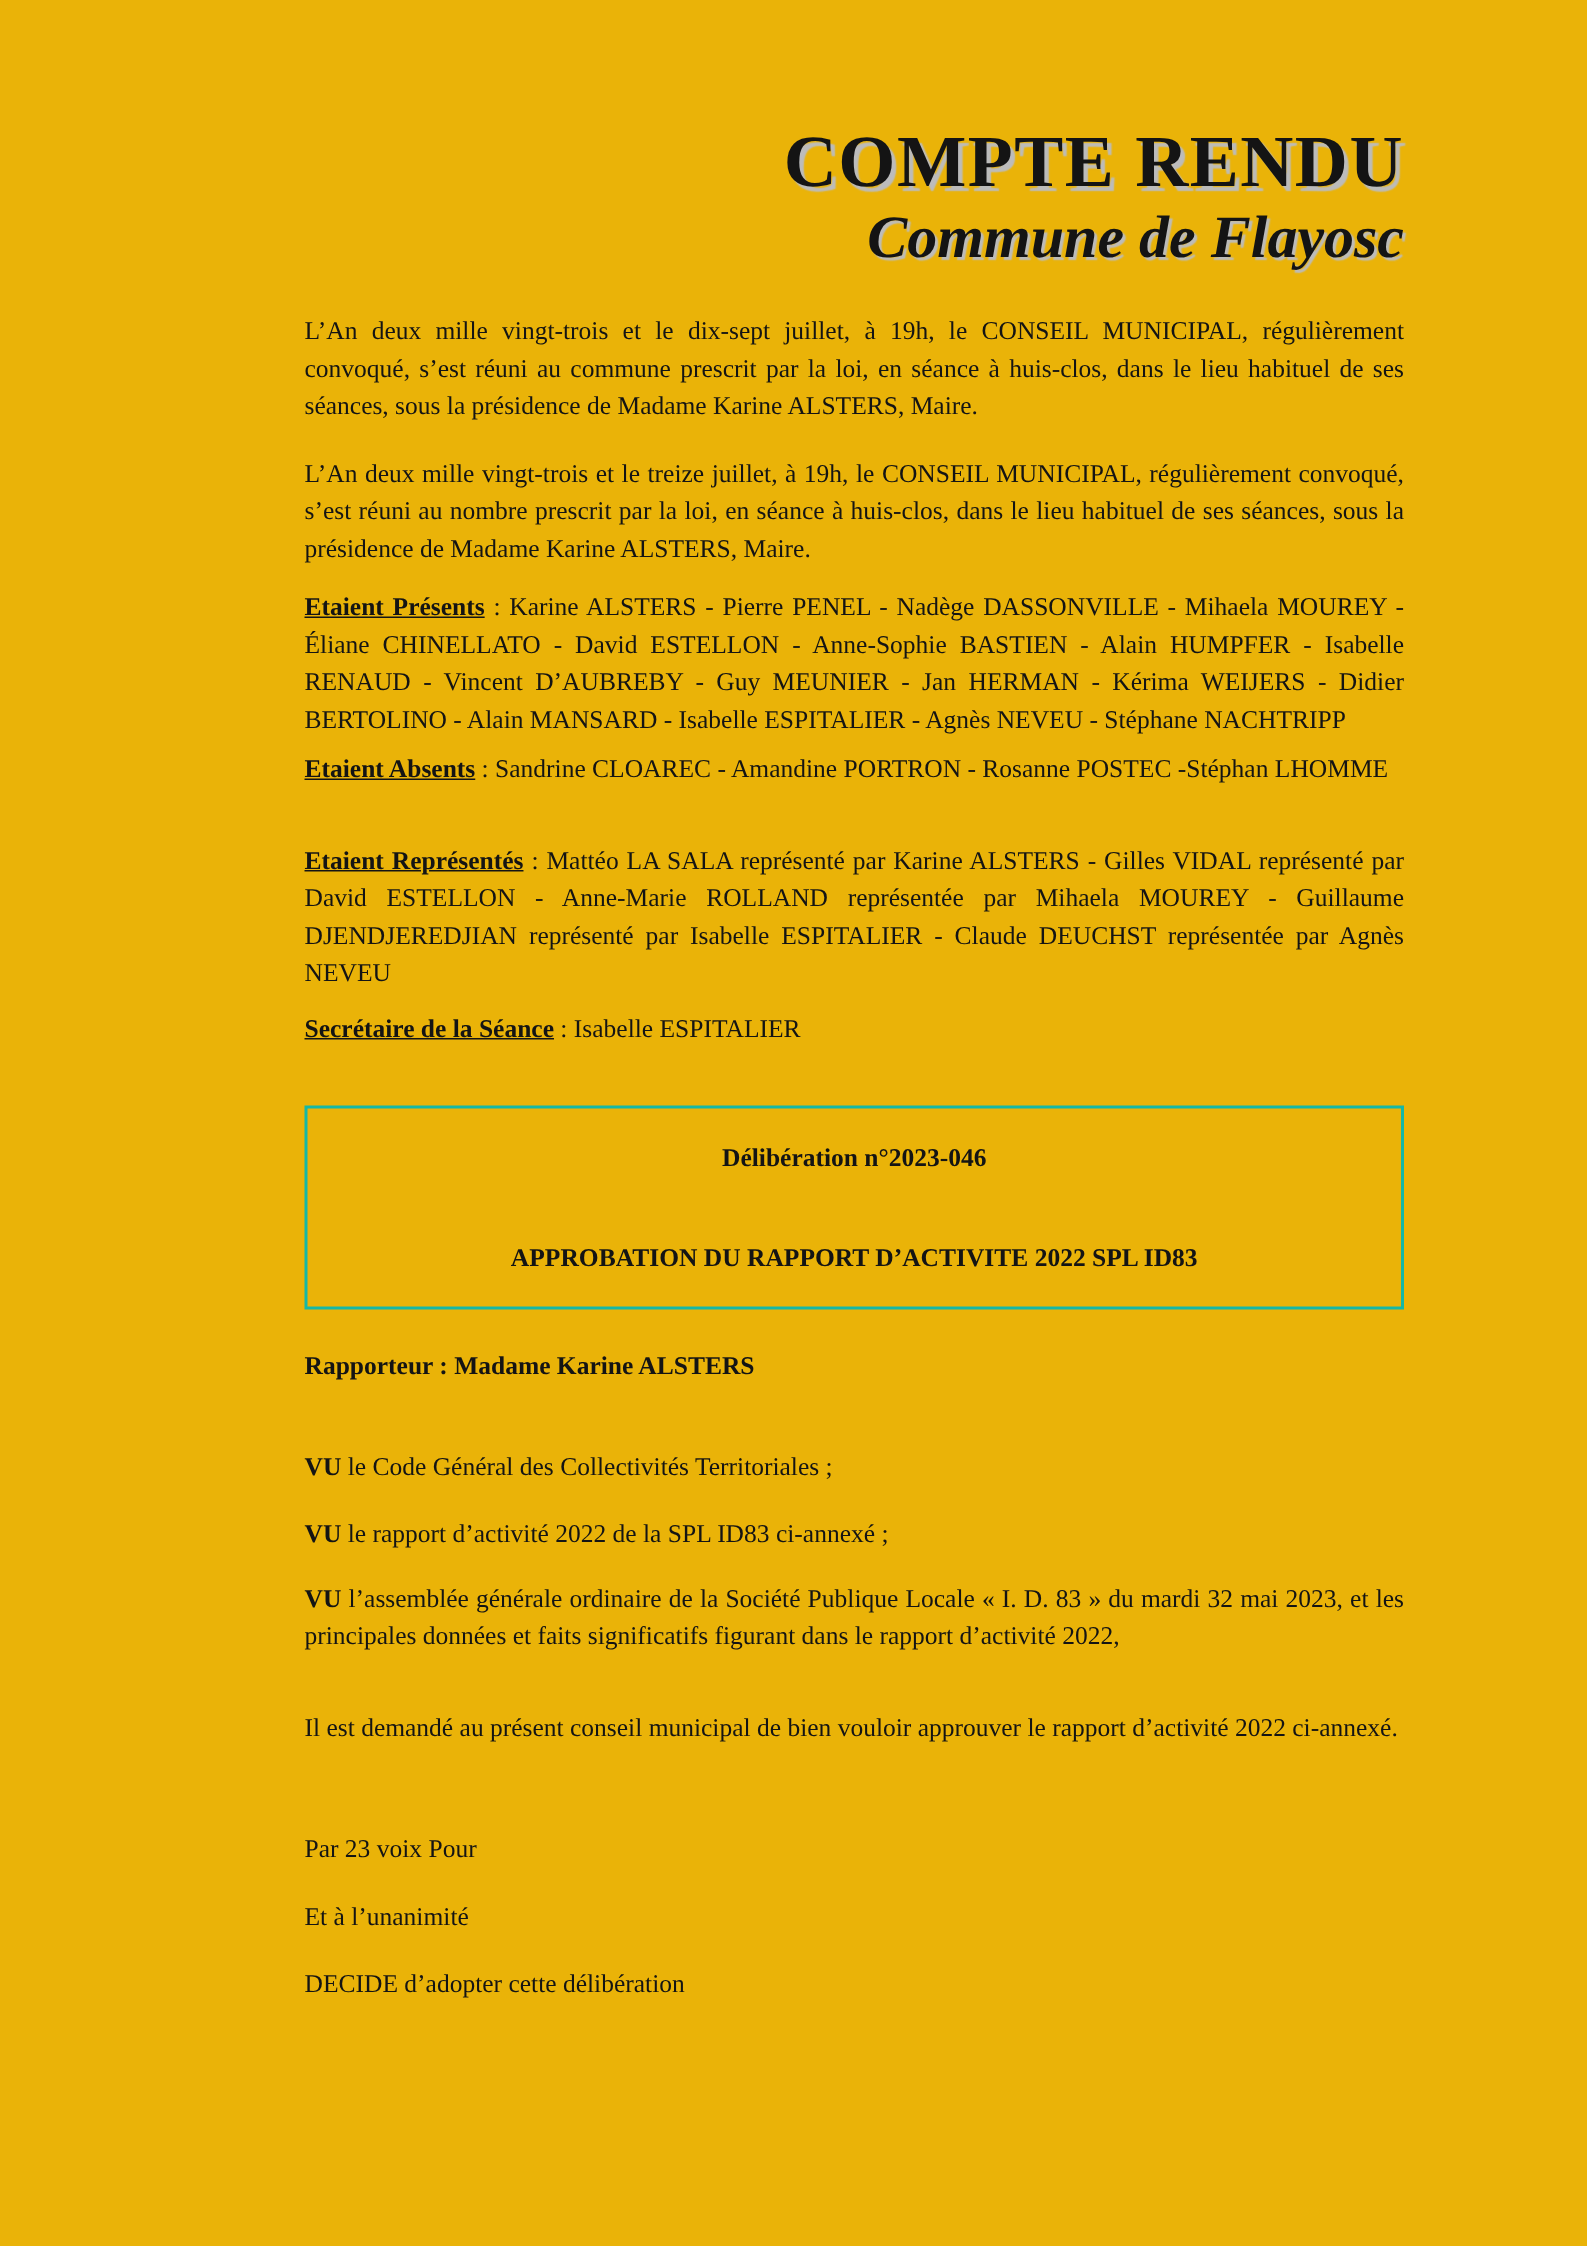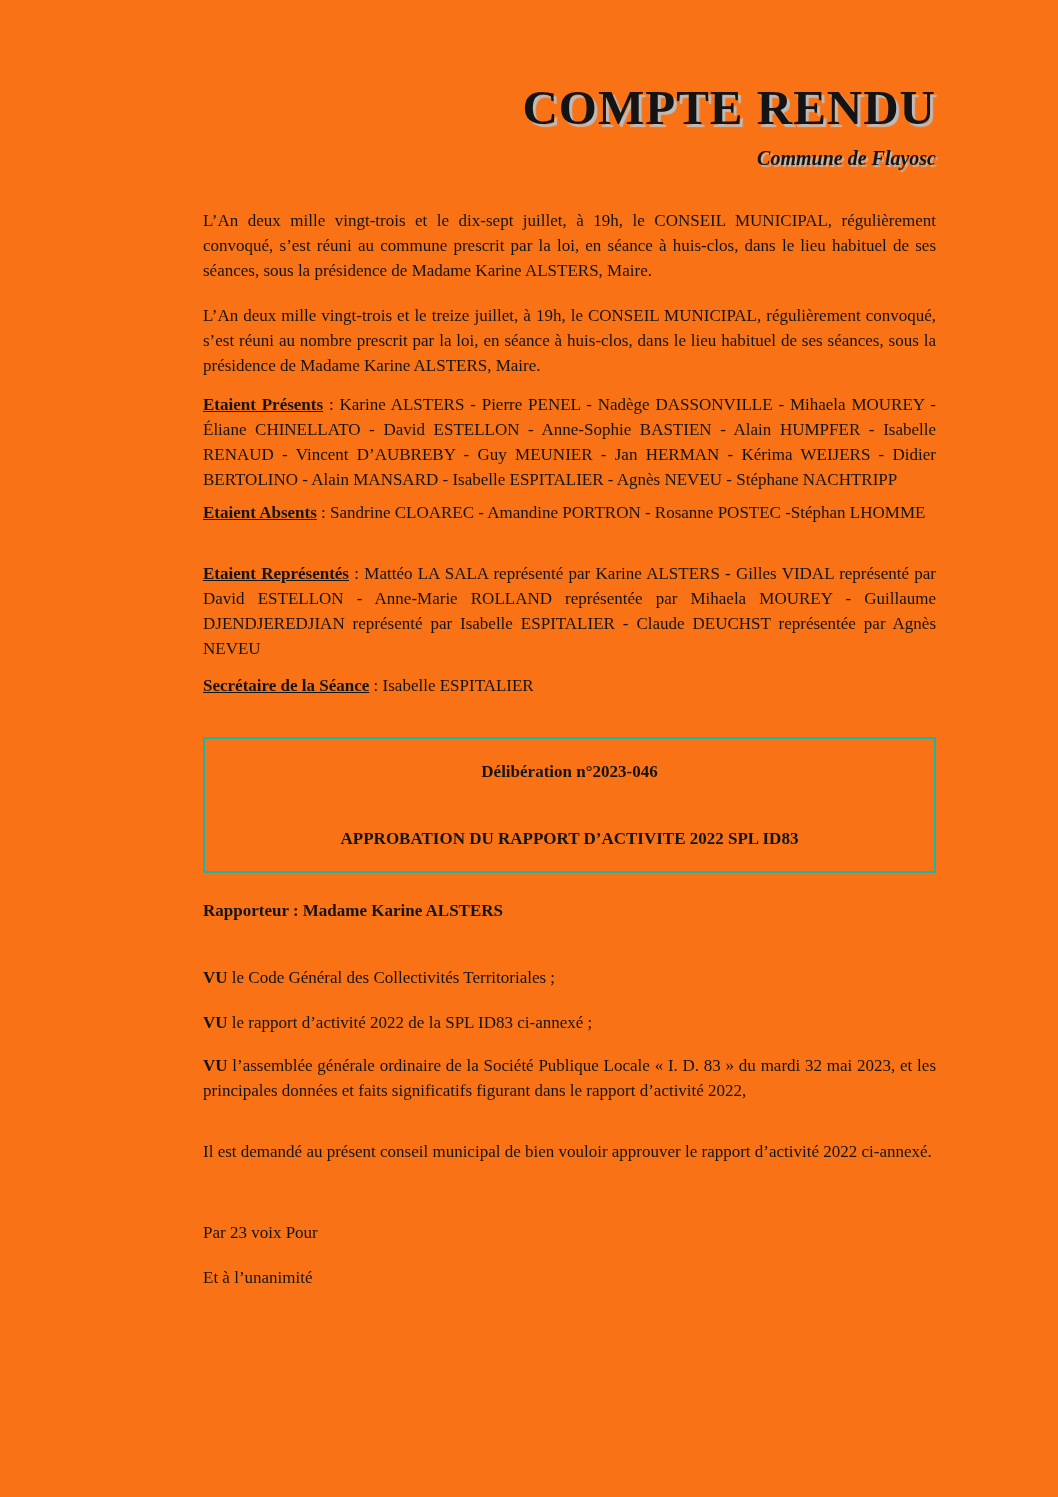--- a/index.html
+++ b/index.html
@@ -2,40 +2,40 @@
 <html lang="fr"><head>
 <meta charset="utf-8">
 <style>
   html, body { margin: 0; padding: 0; background: #ffffff; }
   .page {
     position: relative;
     width: 1058px;
     height: 1497px;
     box-sizing: border-box;
     padding: 82px 122px 0 203px;
-    background: #f97316;
+    background: #eab308;
     font-family: "Liberation Serif", "DejaVu Serif", serif;
     font-size: 17px;
     line-height: 25px;
     color: #141414;
     overflow: hidden;
   }
   .header { text-align: right; margin-bottom: 32px; }
   .title {
     margin: 0;
     font-size: 49px;
     line-height: 52px;
     font-weight: bold;
     letter-spacing: 1px;
     text-shadow: 3px 3px 1px #bcbcbc;
     white-space: nowrap;
   }
   .subtitle {
     margin: 6px 0 0 0;
-    font-size: 20px;
+    font-size: 40px;
     line-height: 36px;
     font-weight: bold;
     font-style: italic;
     text-shadow: 2px 2px 1px #bcbcbc;
     white-space: nowrap;
   }
   p.body-par { margin: 0 0 20px 0; text-align: justify; }
   p.left-par { margin: 0 0 20px 0; text-align: left; }
   .justify-last { text-align: justify; text-align-last: justify; }
   .label-underline { font-weight: bold; text-decoration: underline; }
@@ -110,14 +110,15 @@
   <p class="body-par mb36">
     <span class="keyword">VU</span><span> l’assemblée générale ordinaire de la Société Publique Locale « I. D. 83 » du mardi 32 mai 2023, et les principales données et faits significatifs figurant dans le rapport d’activité 2022,</span>
   </p>
 
   <p class="body-par mb56">Il est demandé au présent conseil municipal de bien vouloir approuver le rapport d’activité 2022 ci-annexé.</p>
 
   <p class="left-par">Par 23 voix Pour</p>
 
   <p class="left-par">Et à l’unanimité</p>
 
+  <p class="left-par">DECIDE d’adopter cette délibération</p>
 
 </div>
 
 </body></html>

